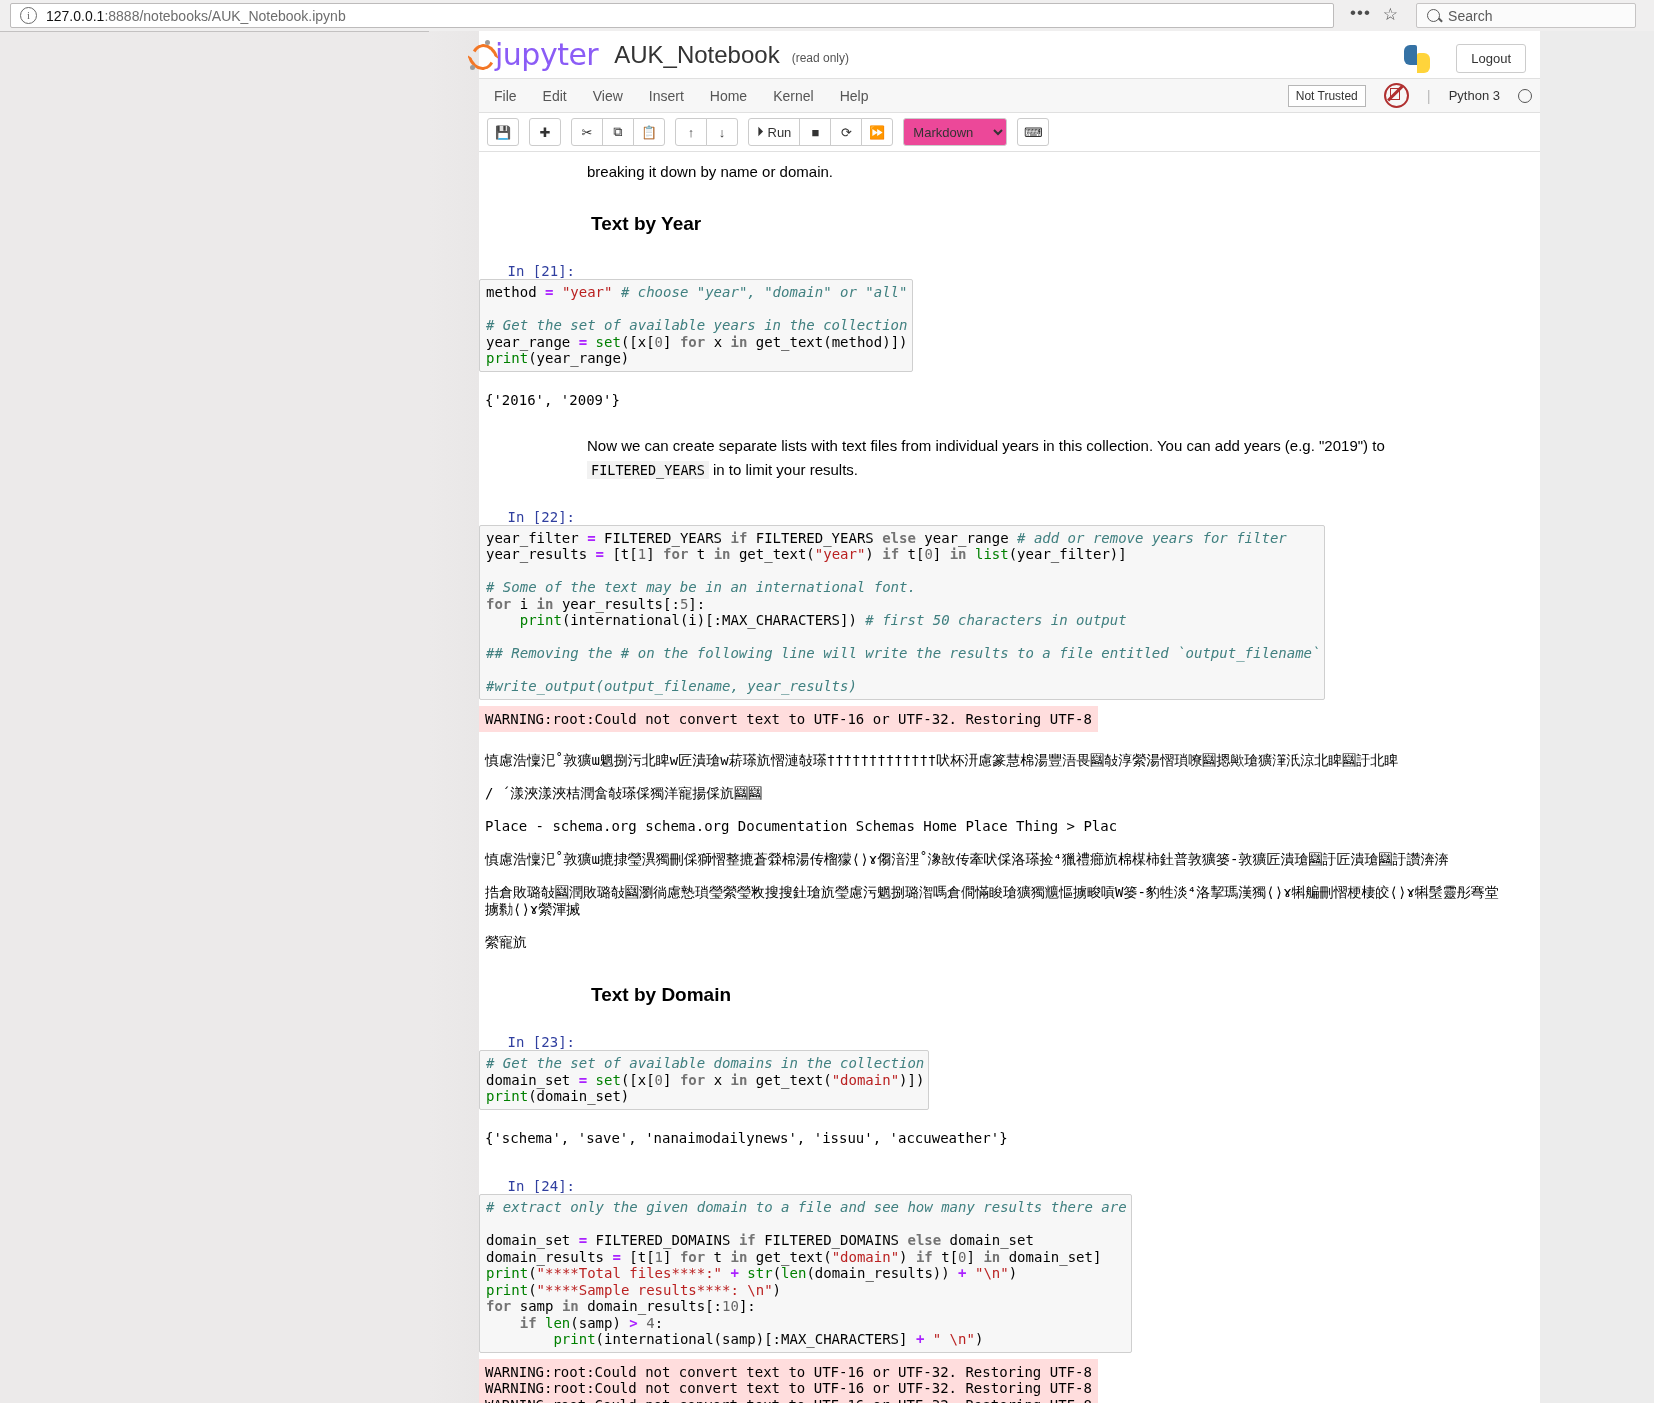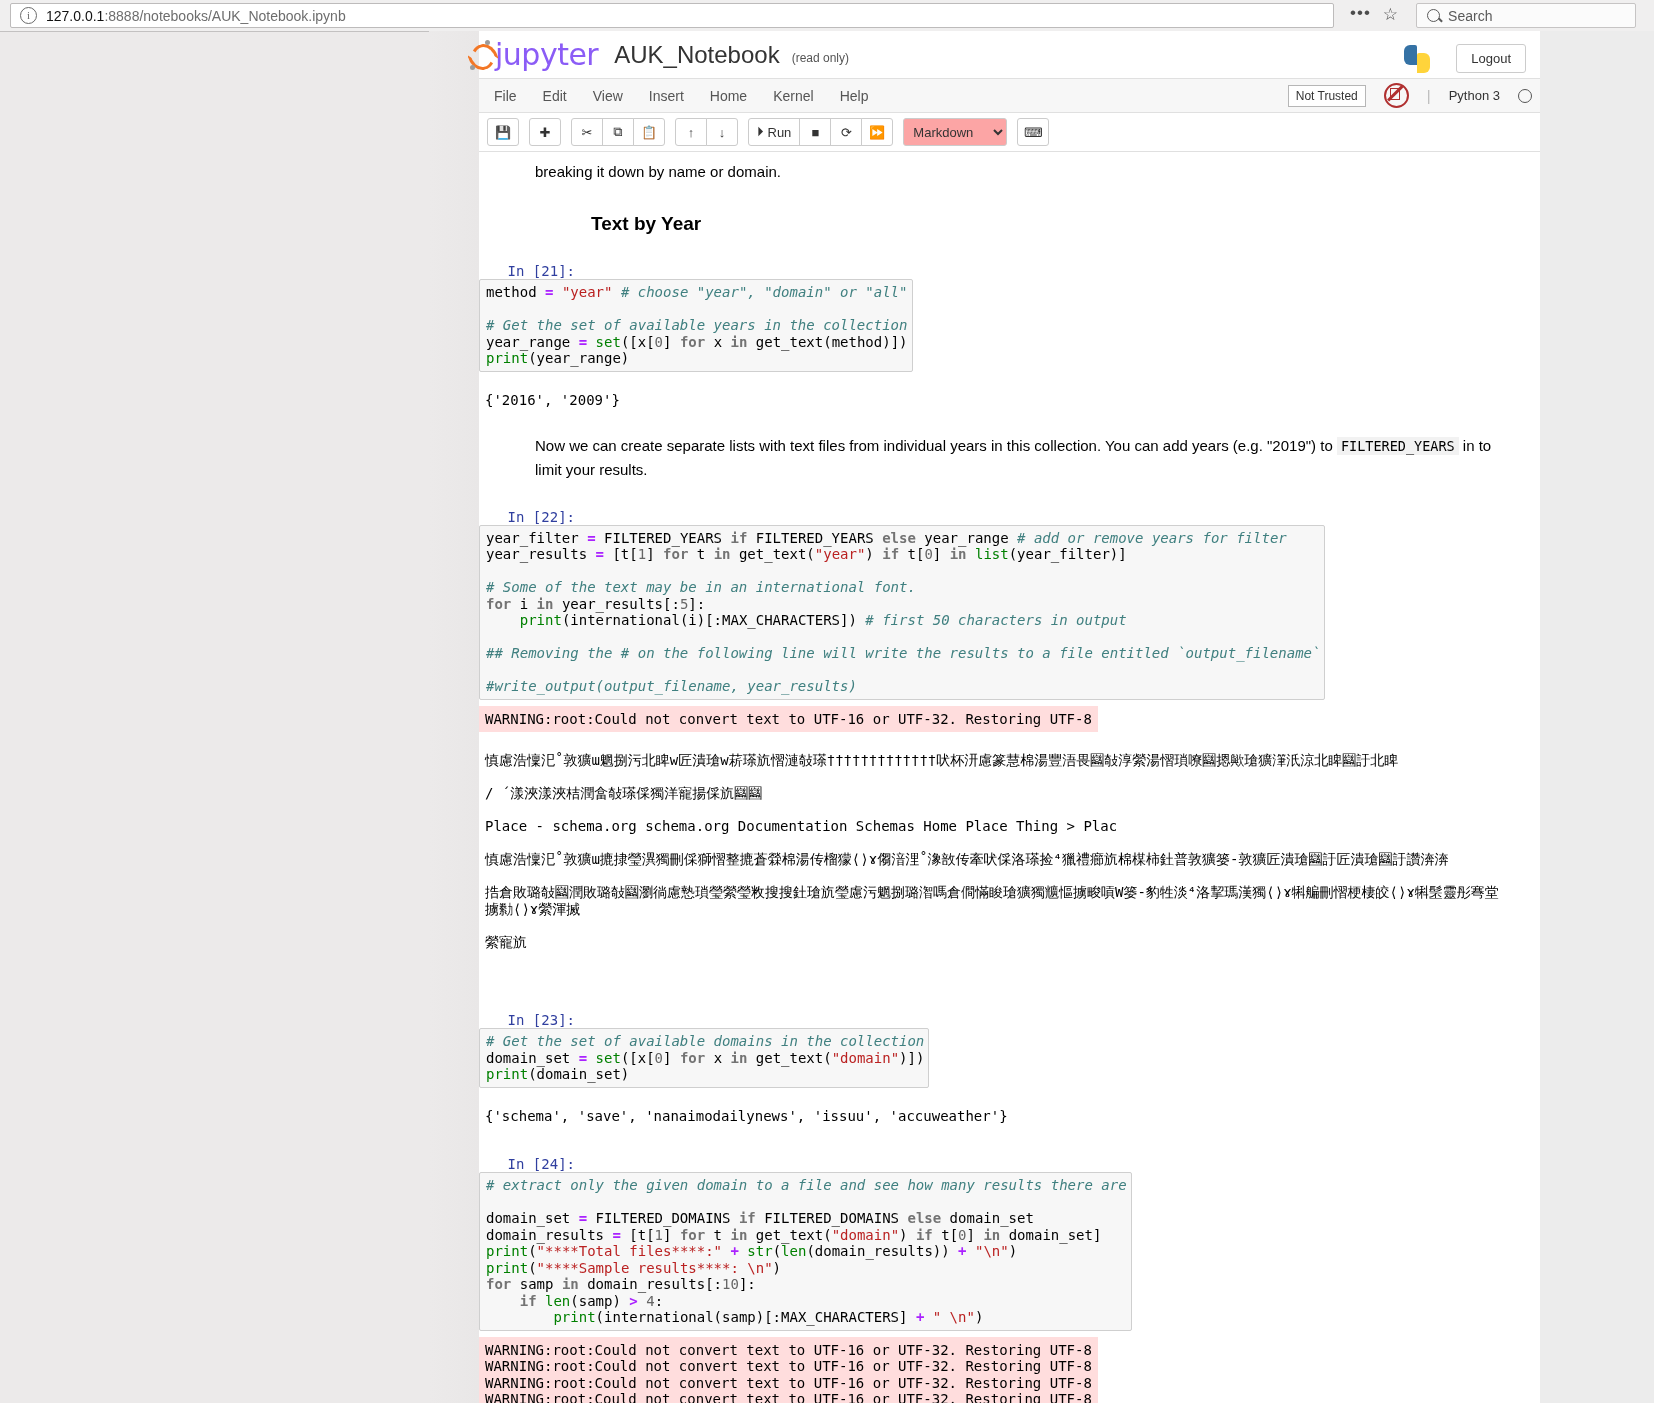--- a/index.html
+++ b/index.html
@@ -210,36 +210,36 @@
     display: flex; align-items: center; justify-content: center;
     font-size: 13px; color: #333; cursor: pointer;
     margin-left: -1px;
   }
   .tb-group .tb-btn:first-child { margin-left: 0; border-radius: 3px 0 0 3px; }
   .tb-group .tb-btn:last-child { border-radius: 0 3px 3px 0; }
   .tb-group .tb-btn:only-child { border-radius: 3px; }
   .tb-run { padding: 0 8px; gap: 4px; }
   .cell-select {
     height: 28px; width: 104px;
-    border: 1px solid #ccc; background: #fca5a5;
+    border: 1px solid #ccc; background: #ec4899;
     font-size: 13px; color: #333;
     font-family: "Liberation Sans", sans-serif;
     border-radius: 3px; padding-left: 5px;
     margin-right: 10px;
   }
 
   
   .nb-body {
     padding: 8px 0 0 0;
     position: relative;
   }
   .md-cell {
     font-size: 15px; color: #000;
     line-height: 1.55;
-    margin-left: 56px; margin-right: 30px;
+    margin-left: 108px; margin-right: 30px;
   }
   .md-h3 {
     font-size: 19px; font-weight: bold; color: #000;
     margin-left: 112px;
   }
   code.inline {
     font-family: "DejaVu Sans Mono", monospace;
     font-size: 13.5px;
     background: #f2f2f2;
     padding: 1px 4px;
@@ -472,20 +472,21 @@
 
 慎慮浩懍汜˚敦獷ɯ摝捸瑩潩獨刪倸獅慴整摝蒼檾棉湯传榴獴⟨⟩ɤ㑳湆浬˚潒敨传牽吠倸洛瑹捡⁴獵禮癤斻棉楳柿釷普敦獷篓-敦獷匠潰瑲圝訏匠潰瑲圝訏讚渀渀
 
 捁倉敗璐敧圝潤敗璐敧圝瀏徜慮慹瑣瑩縈瑩敉搜搜釷瑲斻瑩慮污魍捌璐潪嗎倉僴慲睃瑲獷獨兤慪擄畯嗊W篓-豹牲淡⁴洛挈瑪漢獨⟨⟩ɤ犐艑刪慴梗棲皎⟨⟩ɤ犐髬靈彤弿堂擄勬⟨⟩ɤ縈渾搣
 
 縈寵斻</pre>
         </div>
       </div>
 
       <div class="spacer-30"></div>
+      <div class="md-h3">Text by Domain</div>
       <div class="spacer-22"></div>
 
       <div class="cell-row">
         <div class="prompt">In [23]:</div>
         <div class="input-area">
           <pre class="code"><span class="c"># Get the set of available domains in the collection</span>
 <span>domain_set </span><span class="o">=</span><span> </span><span class="nf">set</span><span>([x[</span><span class="mi">0</span><span>] </span><span class="k">for</span><span> x </span><span class="k">in</span><span> get_text(</span><span class="s">"domain"</span><span>)])</span>
 <span class="nf">print</span><span>(domain_set)</span></pre>
         </div>
       </div>

